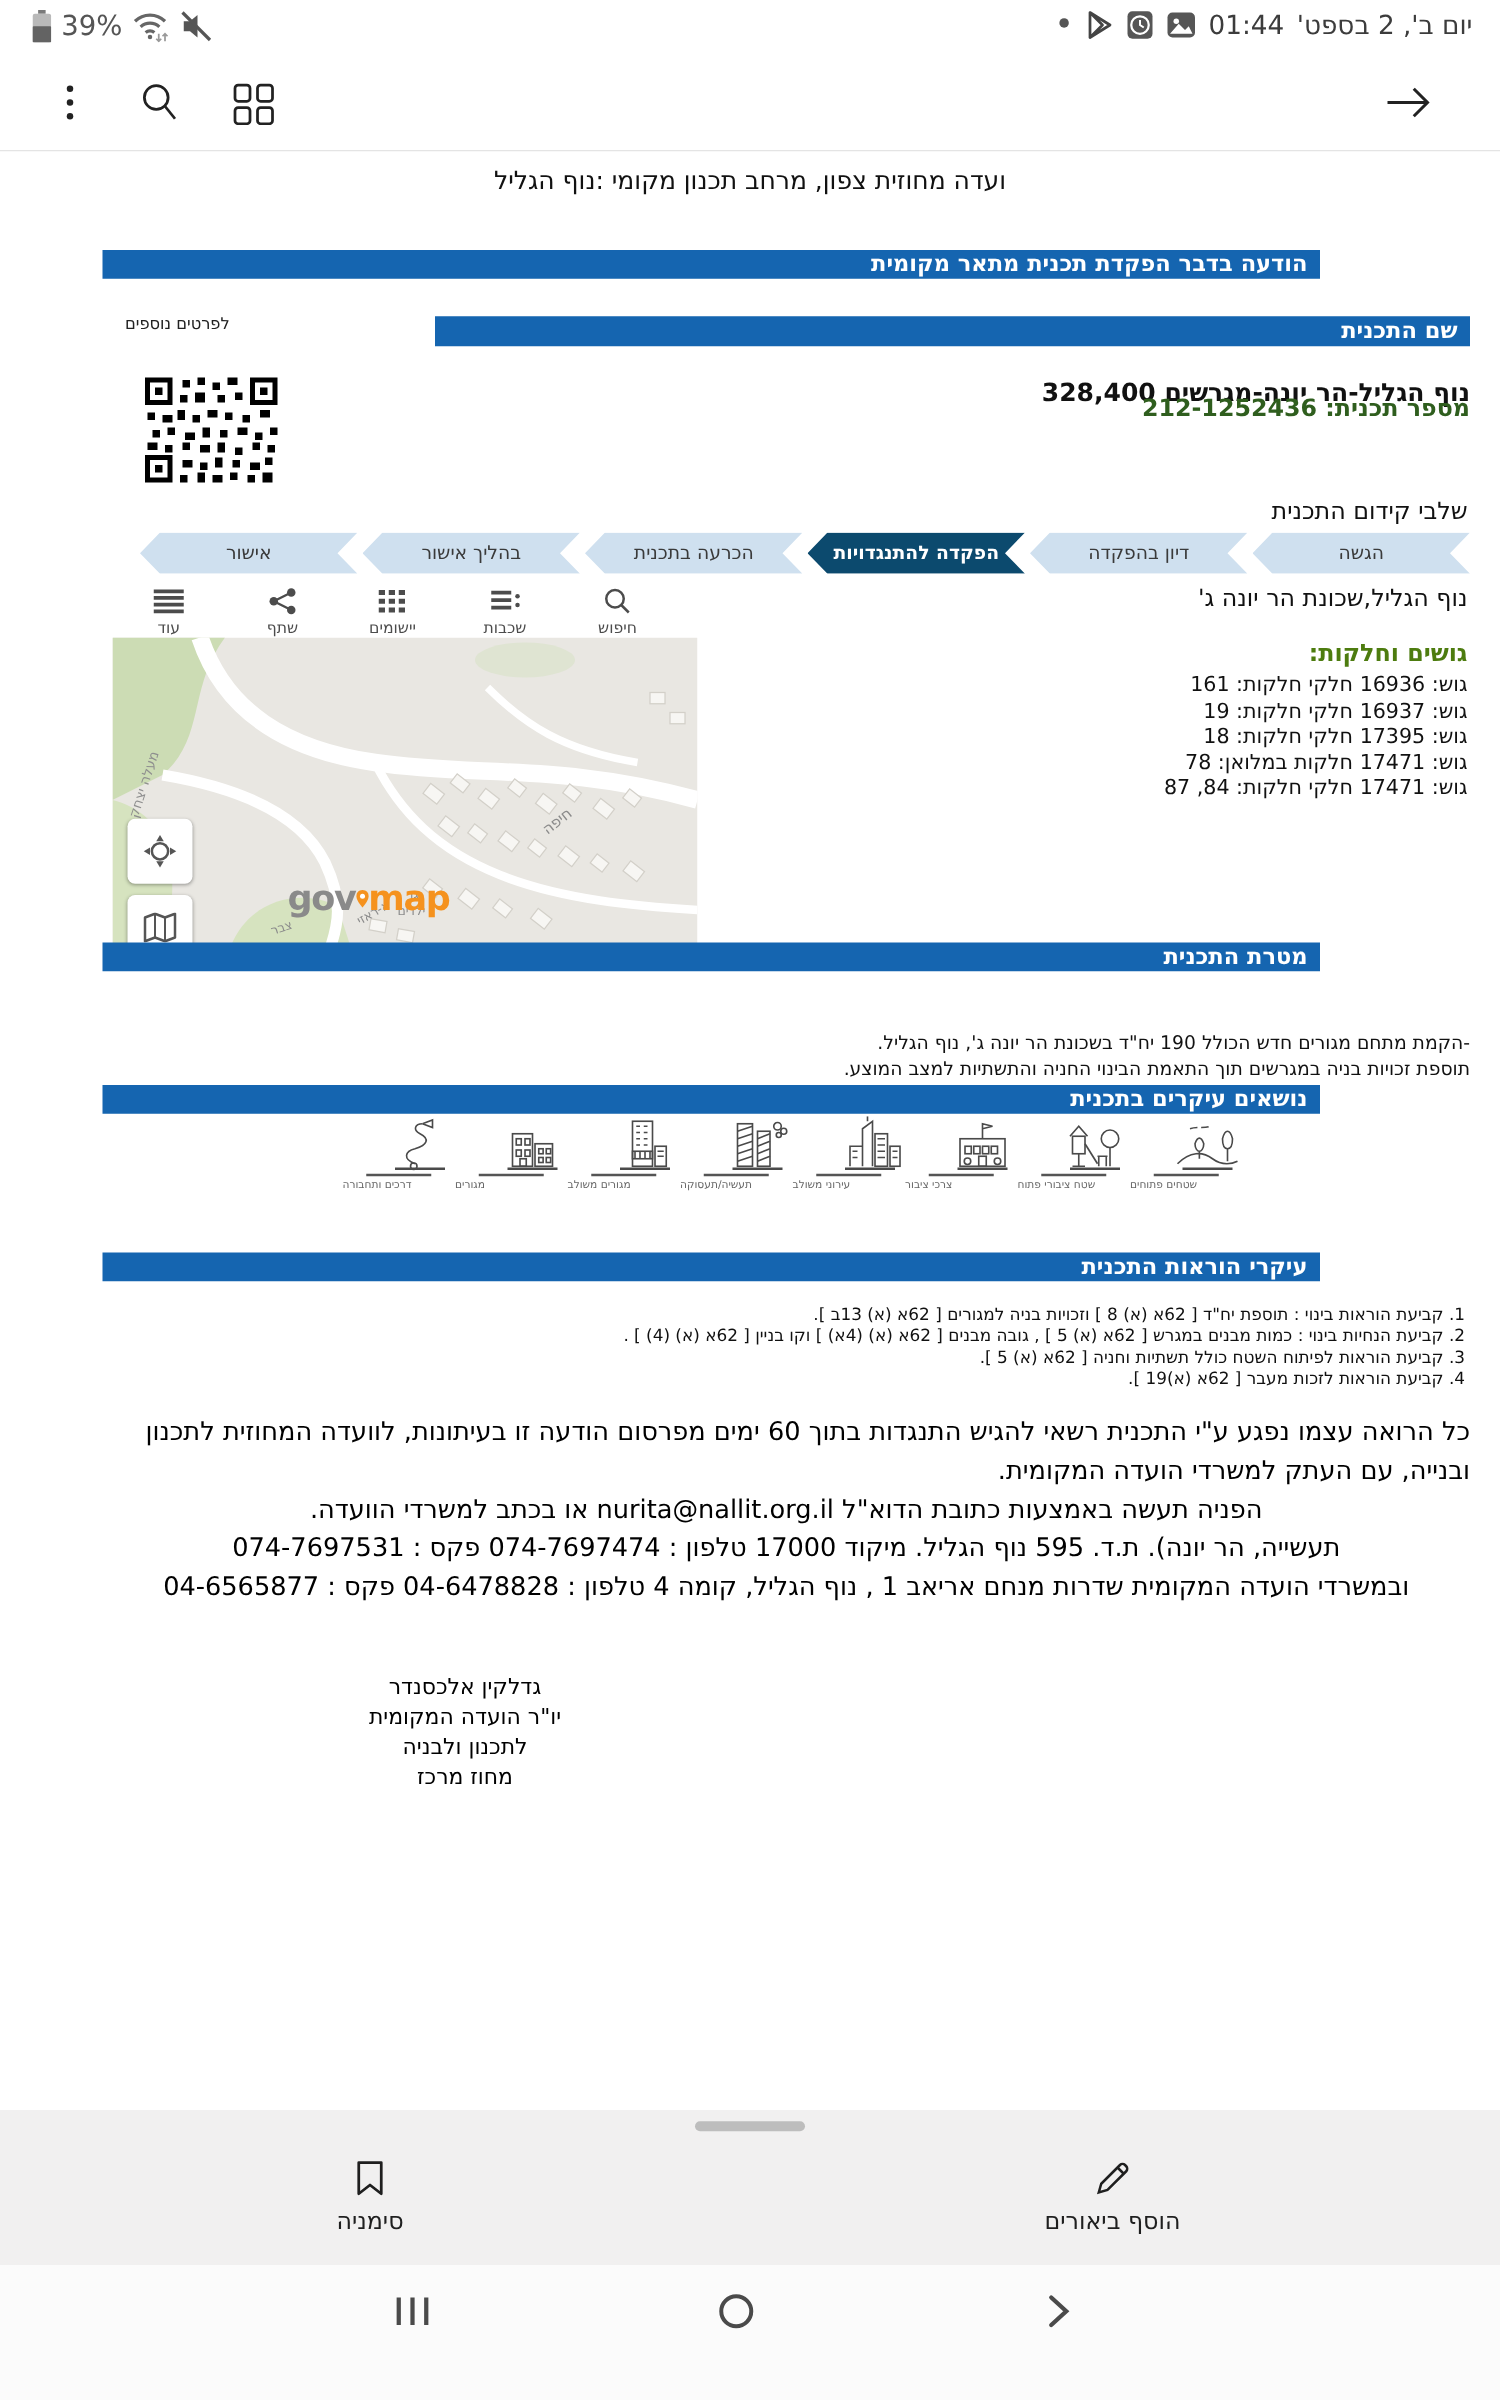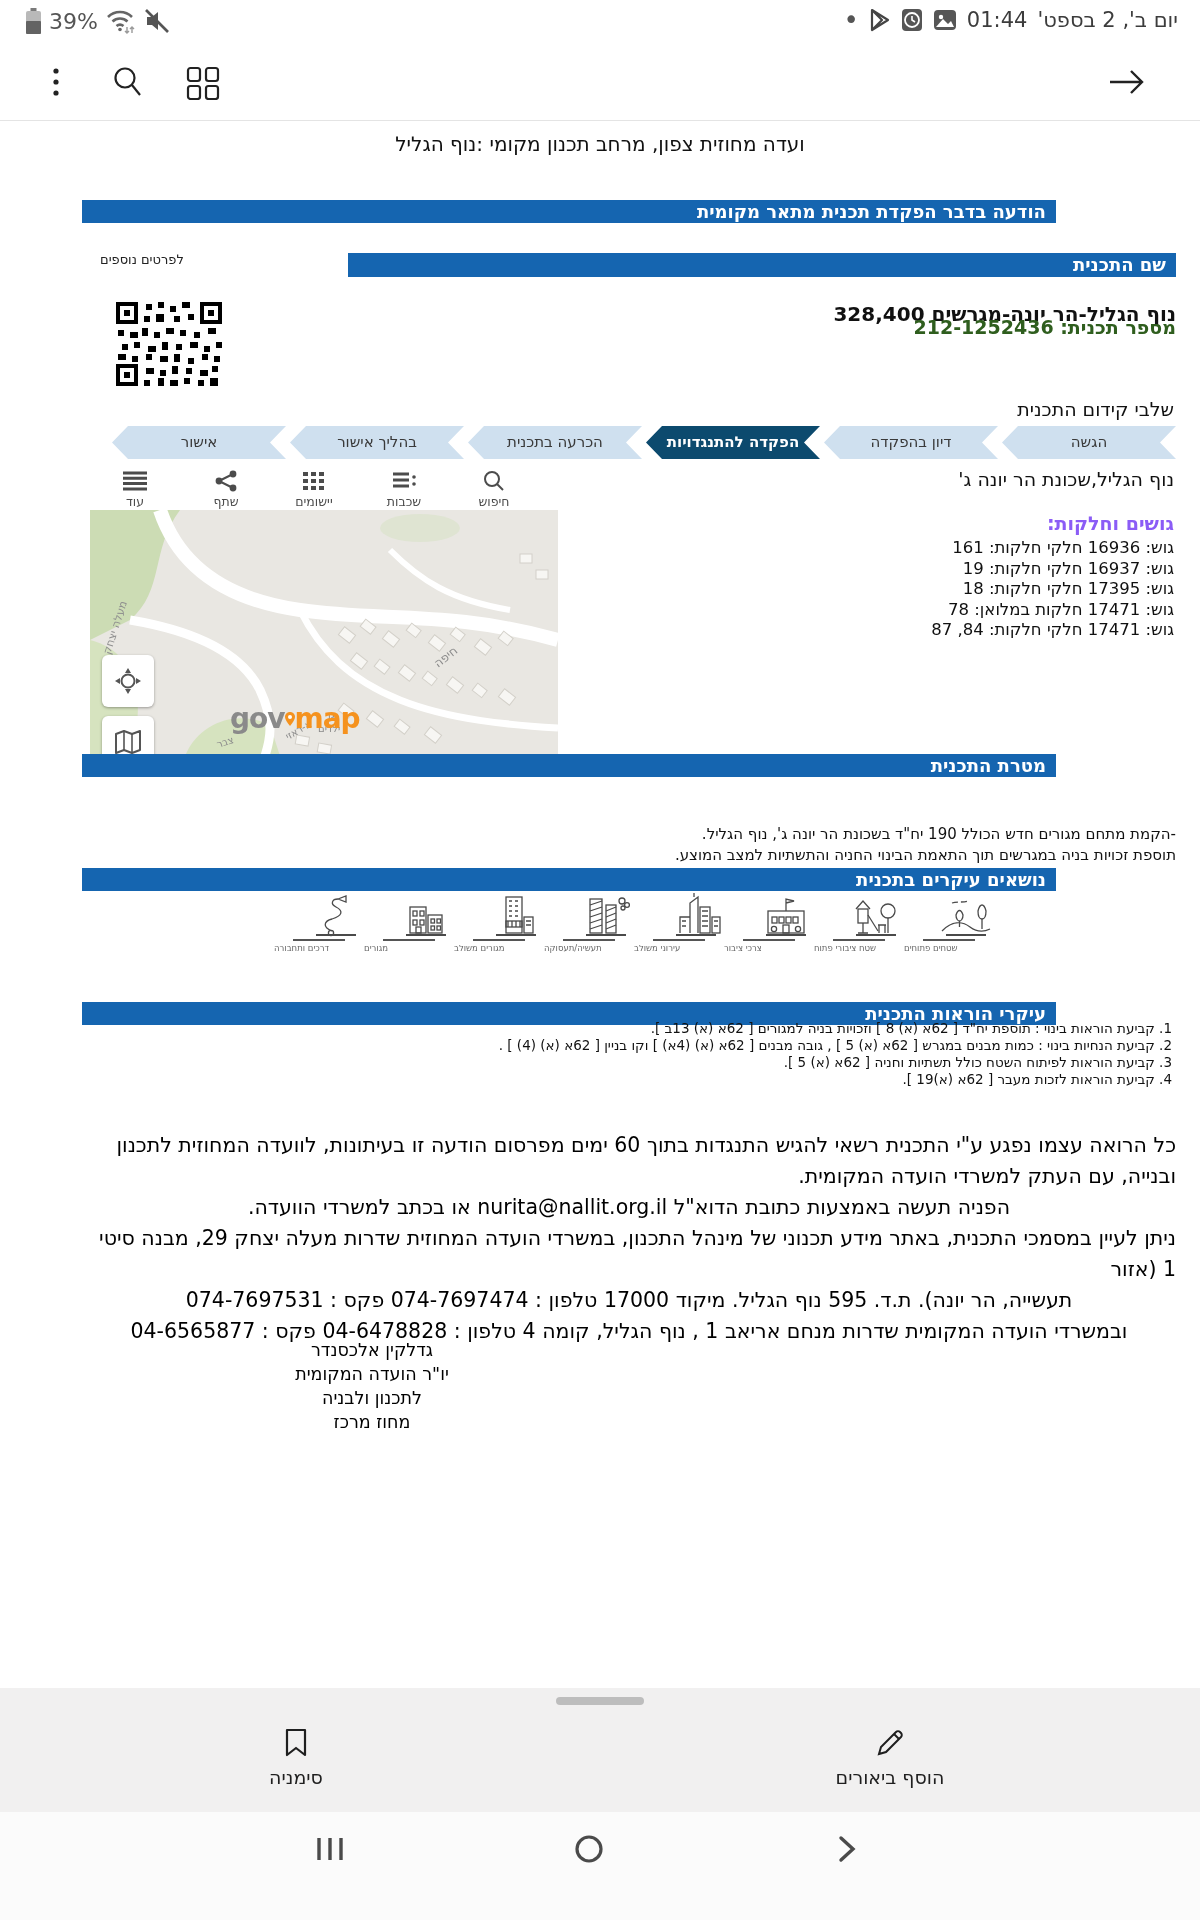--- a/index.html
+++ b/index.html
@@ -301,21 +301,21 @@
     </svg>
   </div>
   <div class="abs map-btn" style="left:12px;top:206px;">
     <svg width="28" height="24" viewBox="0 0 28 24">
       <path d="M2,4 L10,1 L18,4 L26,1 L26,20 L18,23 L10,20 L2,23 Z" fill="none" stroke="#555" stroke-width="2" stroke-linejoin="round"></path>
       <path d="M10,1 L10,20 M18,4 L18,23" stroke="#555" stroke-width="1.6"></path>
     </svg>
   </div>
 </div>
 
-<div class="abs rtl rt" style="right:26px;top:512px;width:420px;font-size:19px;font-weight:bold;color:#8b5cf6;">גושים וחלקות:</div>
+<div class="abs rtl rt" style="right:26px;top:512px;width:420px;font-size:19px;font-weight:bold;color:#4d7c0f;">גושים וחלקות:</div>
 <div class="abs rtl rt" style="right:26px;top:538px;width:420px;font-size:16.5px;line-height:20.5px;color:#111;">
   <div>גוש: 16936 חלקי חלקות: 161</div>
   <div>גוש: 16937 חלקי חלקות: 19</div>
   <div>גוש: 17395 חלקי חלקות: 18</div>
   <div>גוש: 17471 חלקות במלואן: 78</div>
   <div>גוש: 17471 חלקי חלקות: 84, 87</div>
 </div>
 
 <div class="abs banner rt" style="top:754px;height:23px;">מטרת התכנית</div>
 <div class="abs rtl rt" style="left:82px;top:824px;width:1094px;font-size:15px;line-height:21px;color:#111;">
@@ -450,32 +450,31 @@
         <circle cx="23" cy="40" r="2.6"></circle>
       </g>
       <path d="M8,42 L48,42" stroke="#4a4a4a" stroke-width="2"></path>
     </svg>
     <div class="base"></div>
     <div class="lbl">דרכים ותחבורה</div>
   </div>
 </div>
 
 <div class="abs banner rt" style="top:1002px;height:23px;">עיקרי הוראות התכנית</div>
-<div class="abs rtl rt" style="left:82px;top:1020px;width:1090px;">
+<div class="abs rtl rt" style="left:82px;top:1044px;width:1090px;">
   <div class="provline">1. קביעת הוראות בינוי : תוספת יח"ד [ 62א (א) 8 ] וזכויות בניה למגורים  [ 62א (א) 13ב ].</div>
   <div class="provline">2. קביעת הנחיות בינוי : כמות מבנים במגרש [ 62א (א) 5 ] , גובה מבנים  [ 62א (א) (4א) ] וקו בניין [ 62א (א) (4) ] .</div>
   <div class="provline">3. קביעת הוראות לפיתוח השטח כולל תשתיות וחניה [ 62א (א) 5 ].</div>
   <div class="provline">4. קביעת הוראות לזכות מעבר  [ 62א (א)19 ].</div>
 </div>
 
 <div class="abs para" style="top:1130px;">
   <div class="r">כל הרואה עצמו נפגע ע"י התכנית רשאי להגיש התנגדות בתוך 60 ימים מפרסום הודעה זו בעיתונות, לוועדה המחוזית לתכנון</div>
   <div class="r">ובנייה, עם העתק למשרדי הועדה המקומית.</div>
   <div class="c">הפניה תעשה באמצעות כתובת הדוא"ל  nurita@nallit.org.il  או בכתב למשרדי הוועדה.</div>
-  <div class="r">ניתן לעיין במסמכי התכנית, באתר מידע תכנוני של מינהל התכנון, במשרדי הועדה המחוזית שדרות מעלה יצחק 29, מבנה סיטי 1 (אזור</div>
   <div class="c">תעשייה, הר יונה).  ת.ד. 595 נוף הגליל. מיקוד 17000 טלפון : 074-7697474 פקס : 074-7697531</div>
   <div class="c">ובמשרדי הועדה המקומית שדרות מנחם אריאב 1 , נוף הגליל, קומה 4 טלפון :  04-6478828 פקס : 04-6565877</div>
 </div>
 
 <div class="abs rtl" style="left:272px;top:1338px;width:200px;text-align:center;font-size:17.5px;line-height:24px;color:#000;">
   <div>גדלקין אלכסנדר</div>
   <div>יו"ר הועדה המקומית לתכנון ולבניה</div>
   <div>מחוז מרכז</div>
 </div>
 

